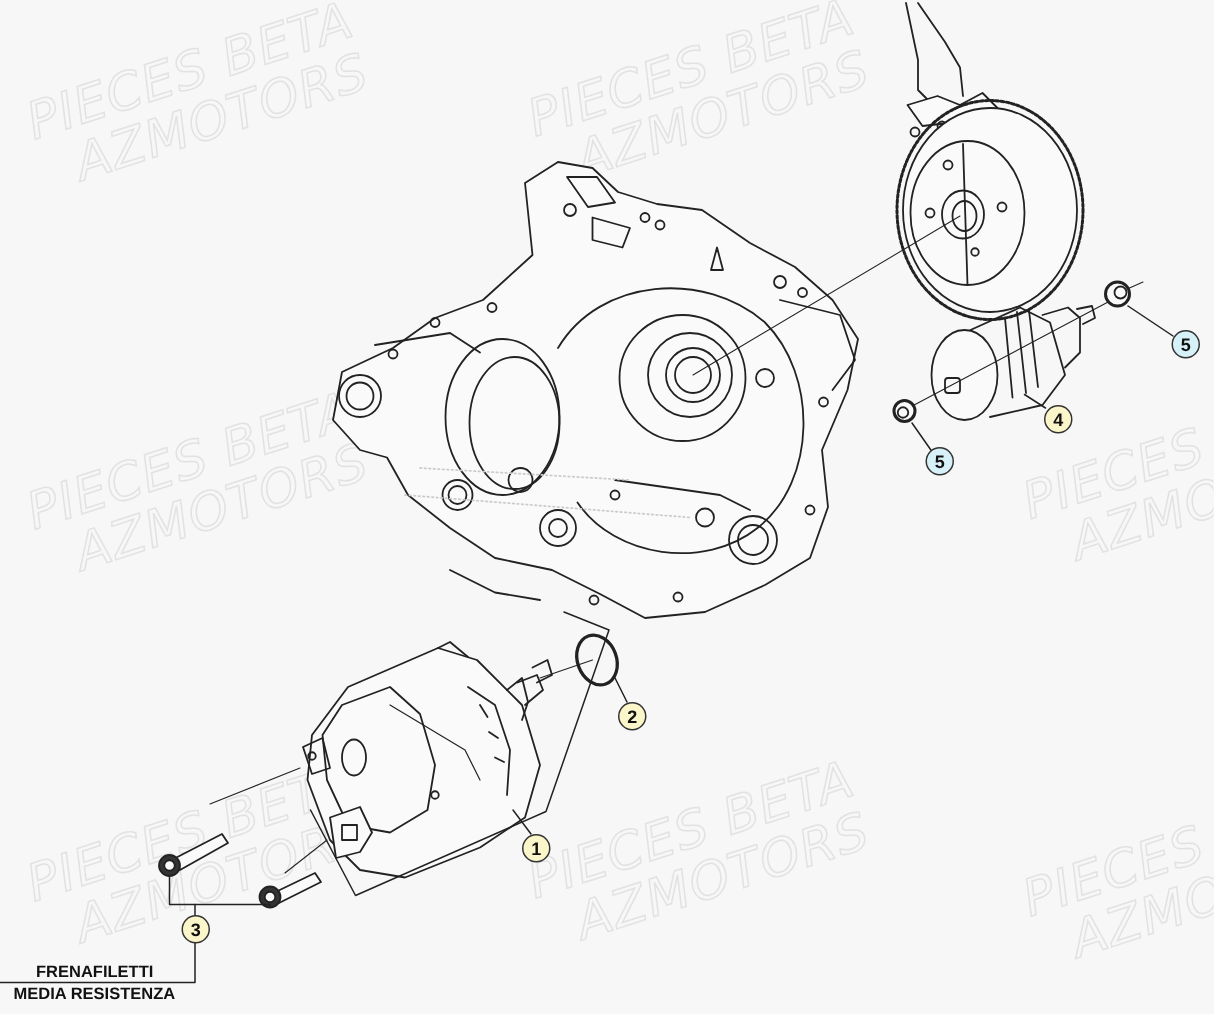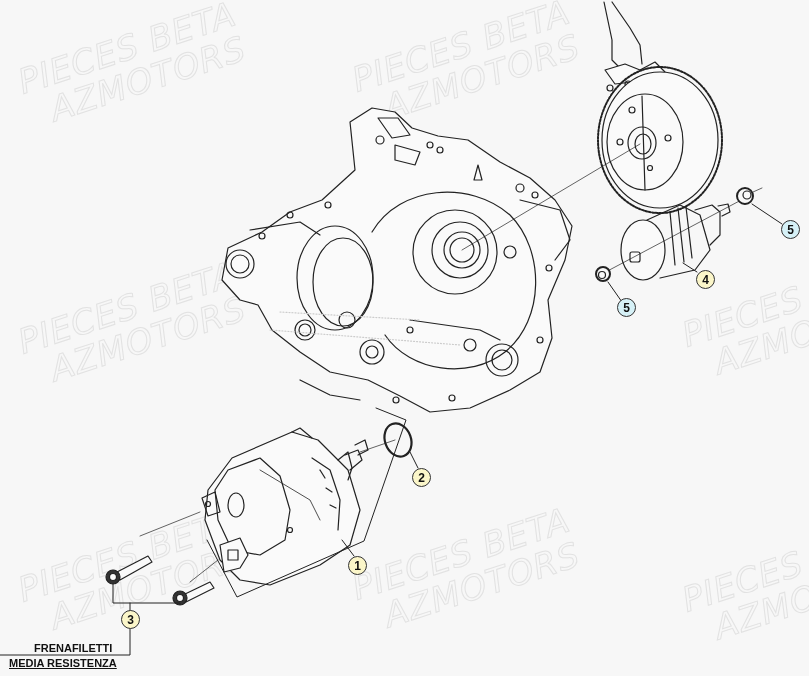--- a/index.html
+++ b/index.html
@@ -195,15 +195,15 @@
     </g>
   </svg>
 
   <div class="callout yellow" style="left:348px;top:556px;">1</div>
   <div class="callout yellow" style="left:412px;top:468px;">2</div>
   <div class="callout yellow" style="left:121px;top:610px;">3</div>
   <div class="callout yellow" style="left:696px;top:270px;">4</div>
   <div class="callout blue" style="left:781px;top:220px;">5</div>
   <div class="callout blue" style="left:617px;top:298px;">5</div>
 
-  <div class="note" style="left:34px;top:642px;">FRENAFILETTI</div>
-  <div class="note" style="left:9px;top:657px;text-decoration:underline;">MEDIA RESISTENZA</div>
+  <div class="note" style="left:24px;top:642px;">FRENAFILETTI</div>
+  <div class="note" style="left:9px;top:657px;">MEDIA RESISTENZA</div>
 </div>
 
 </body></html>

